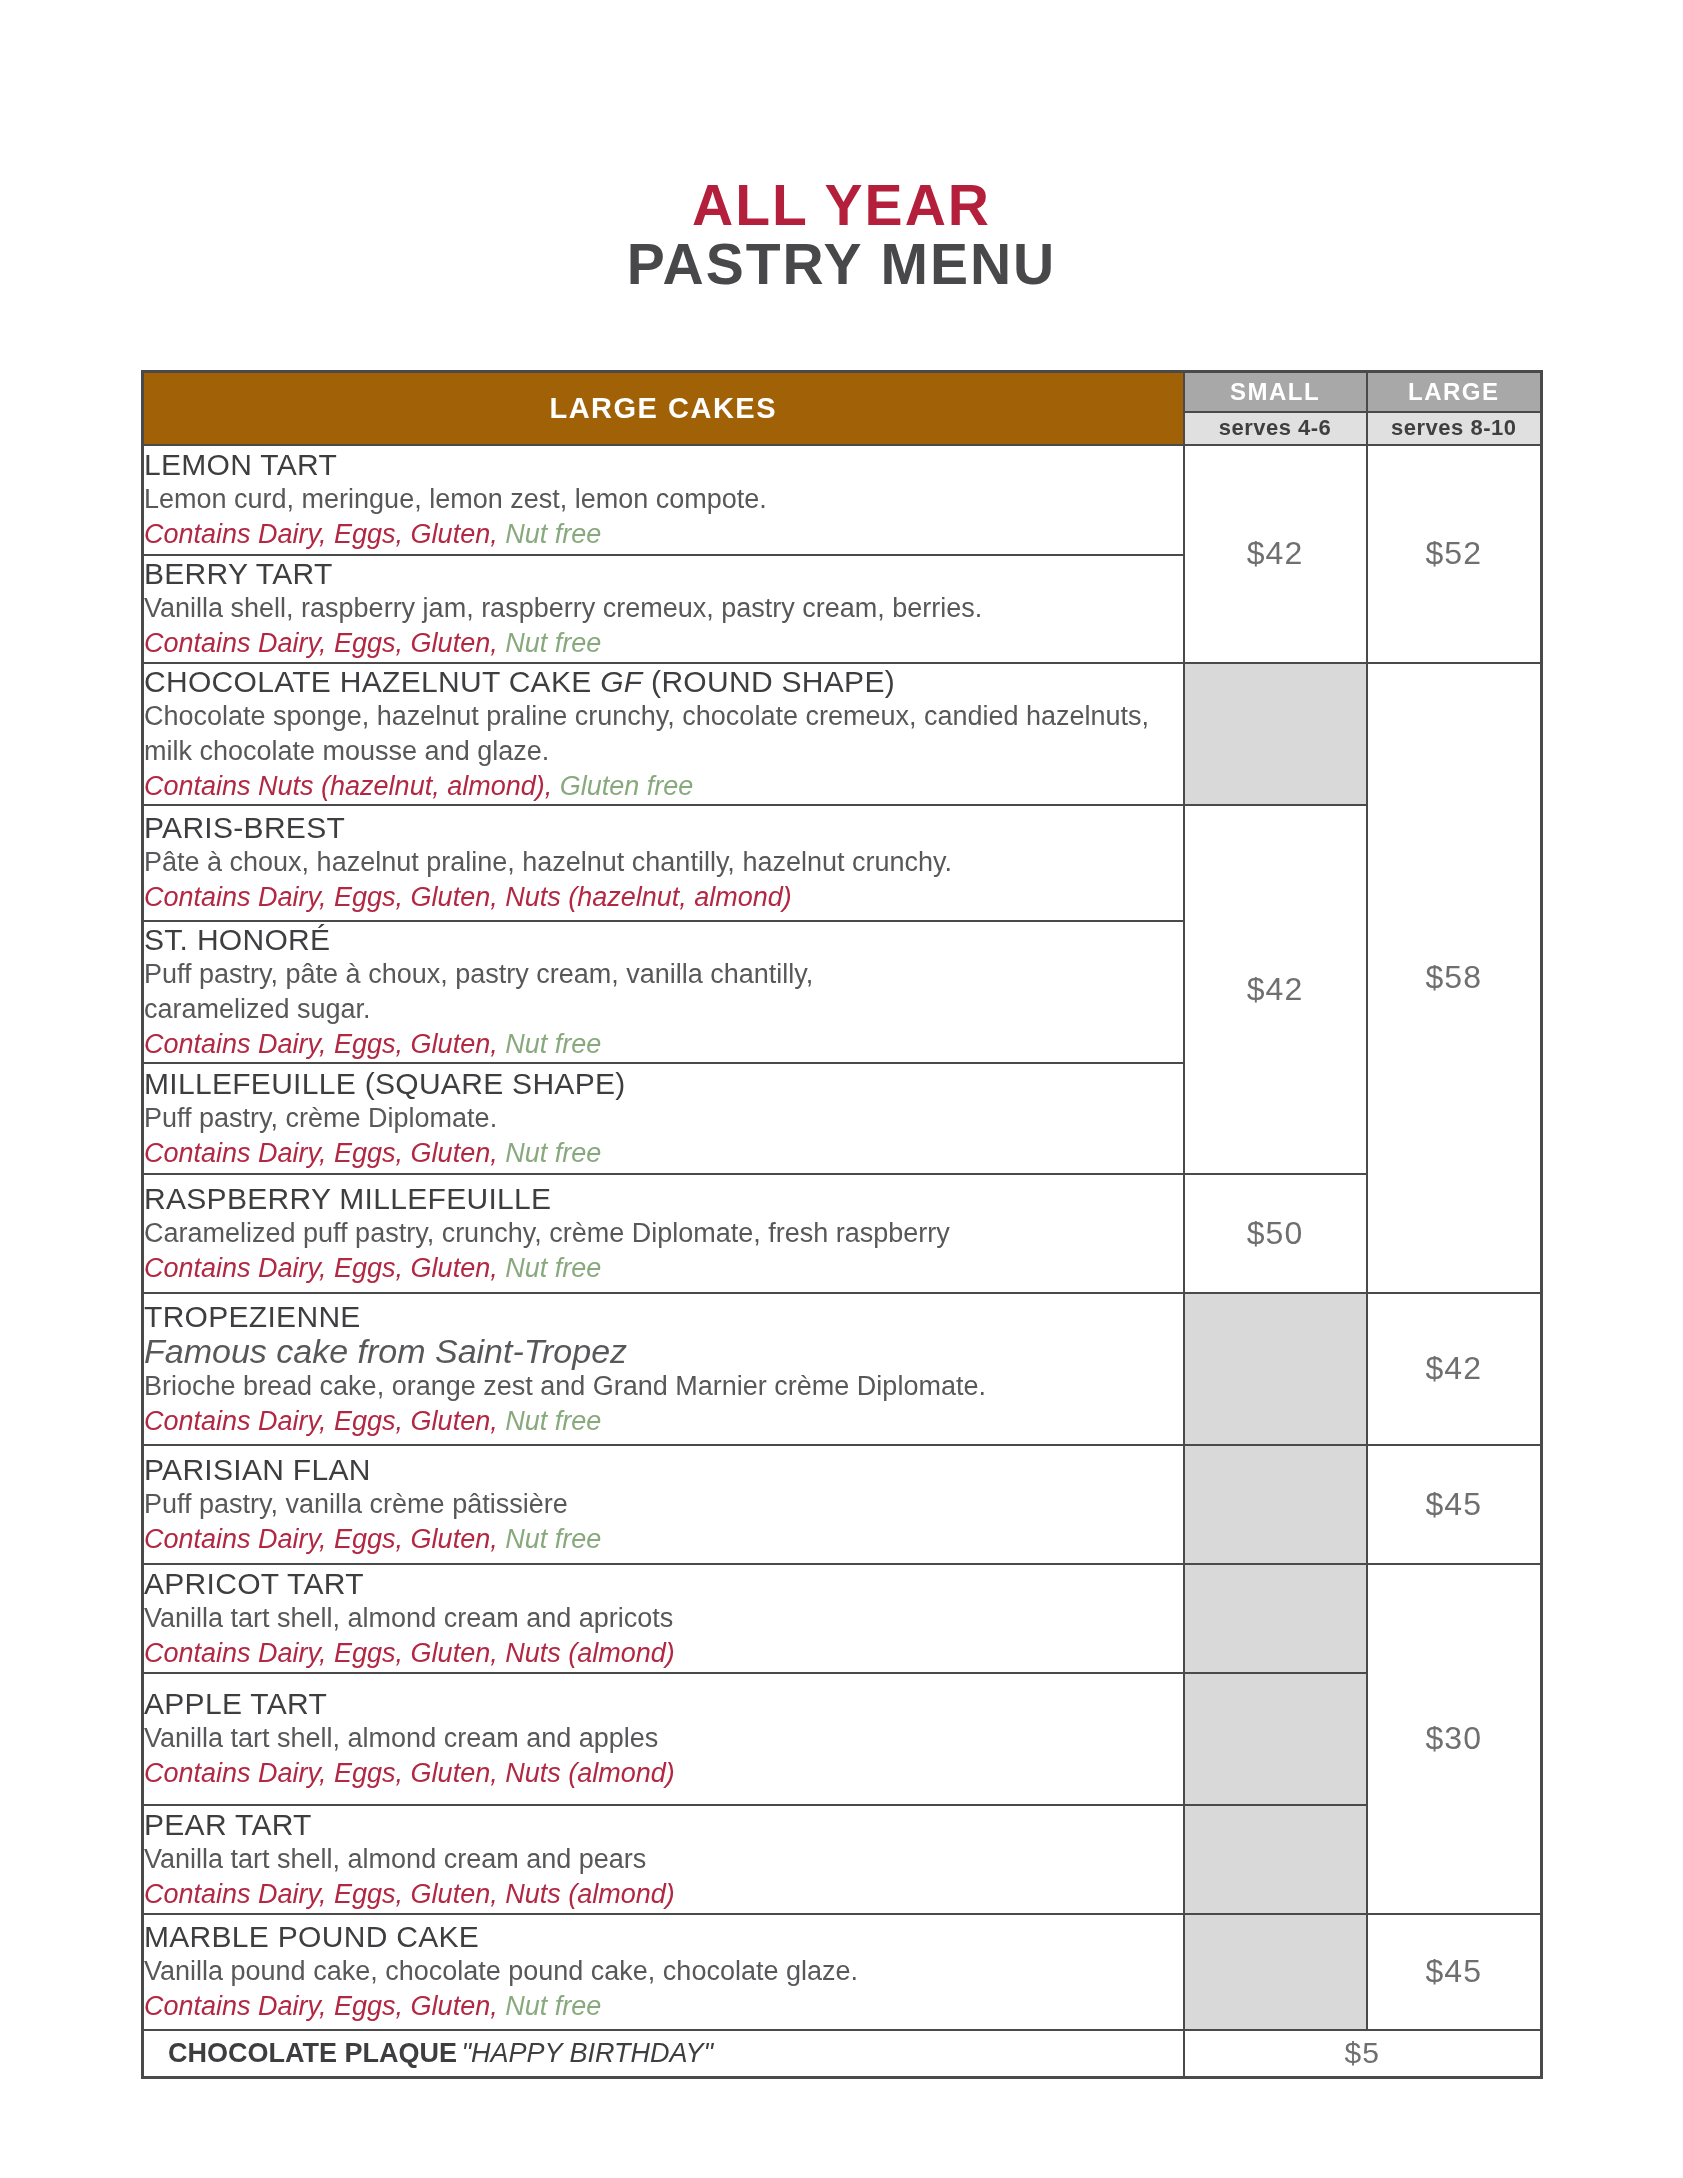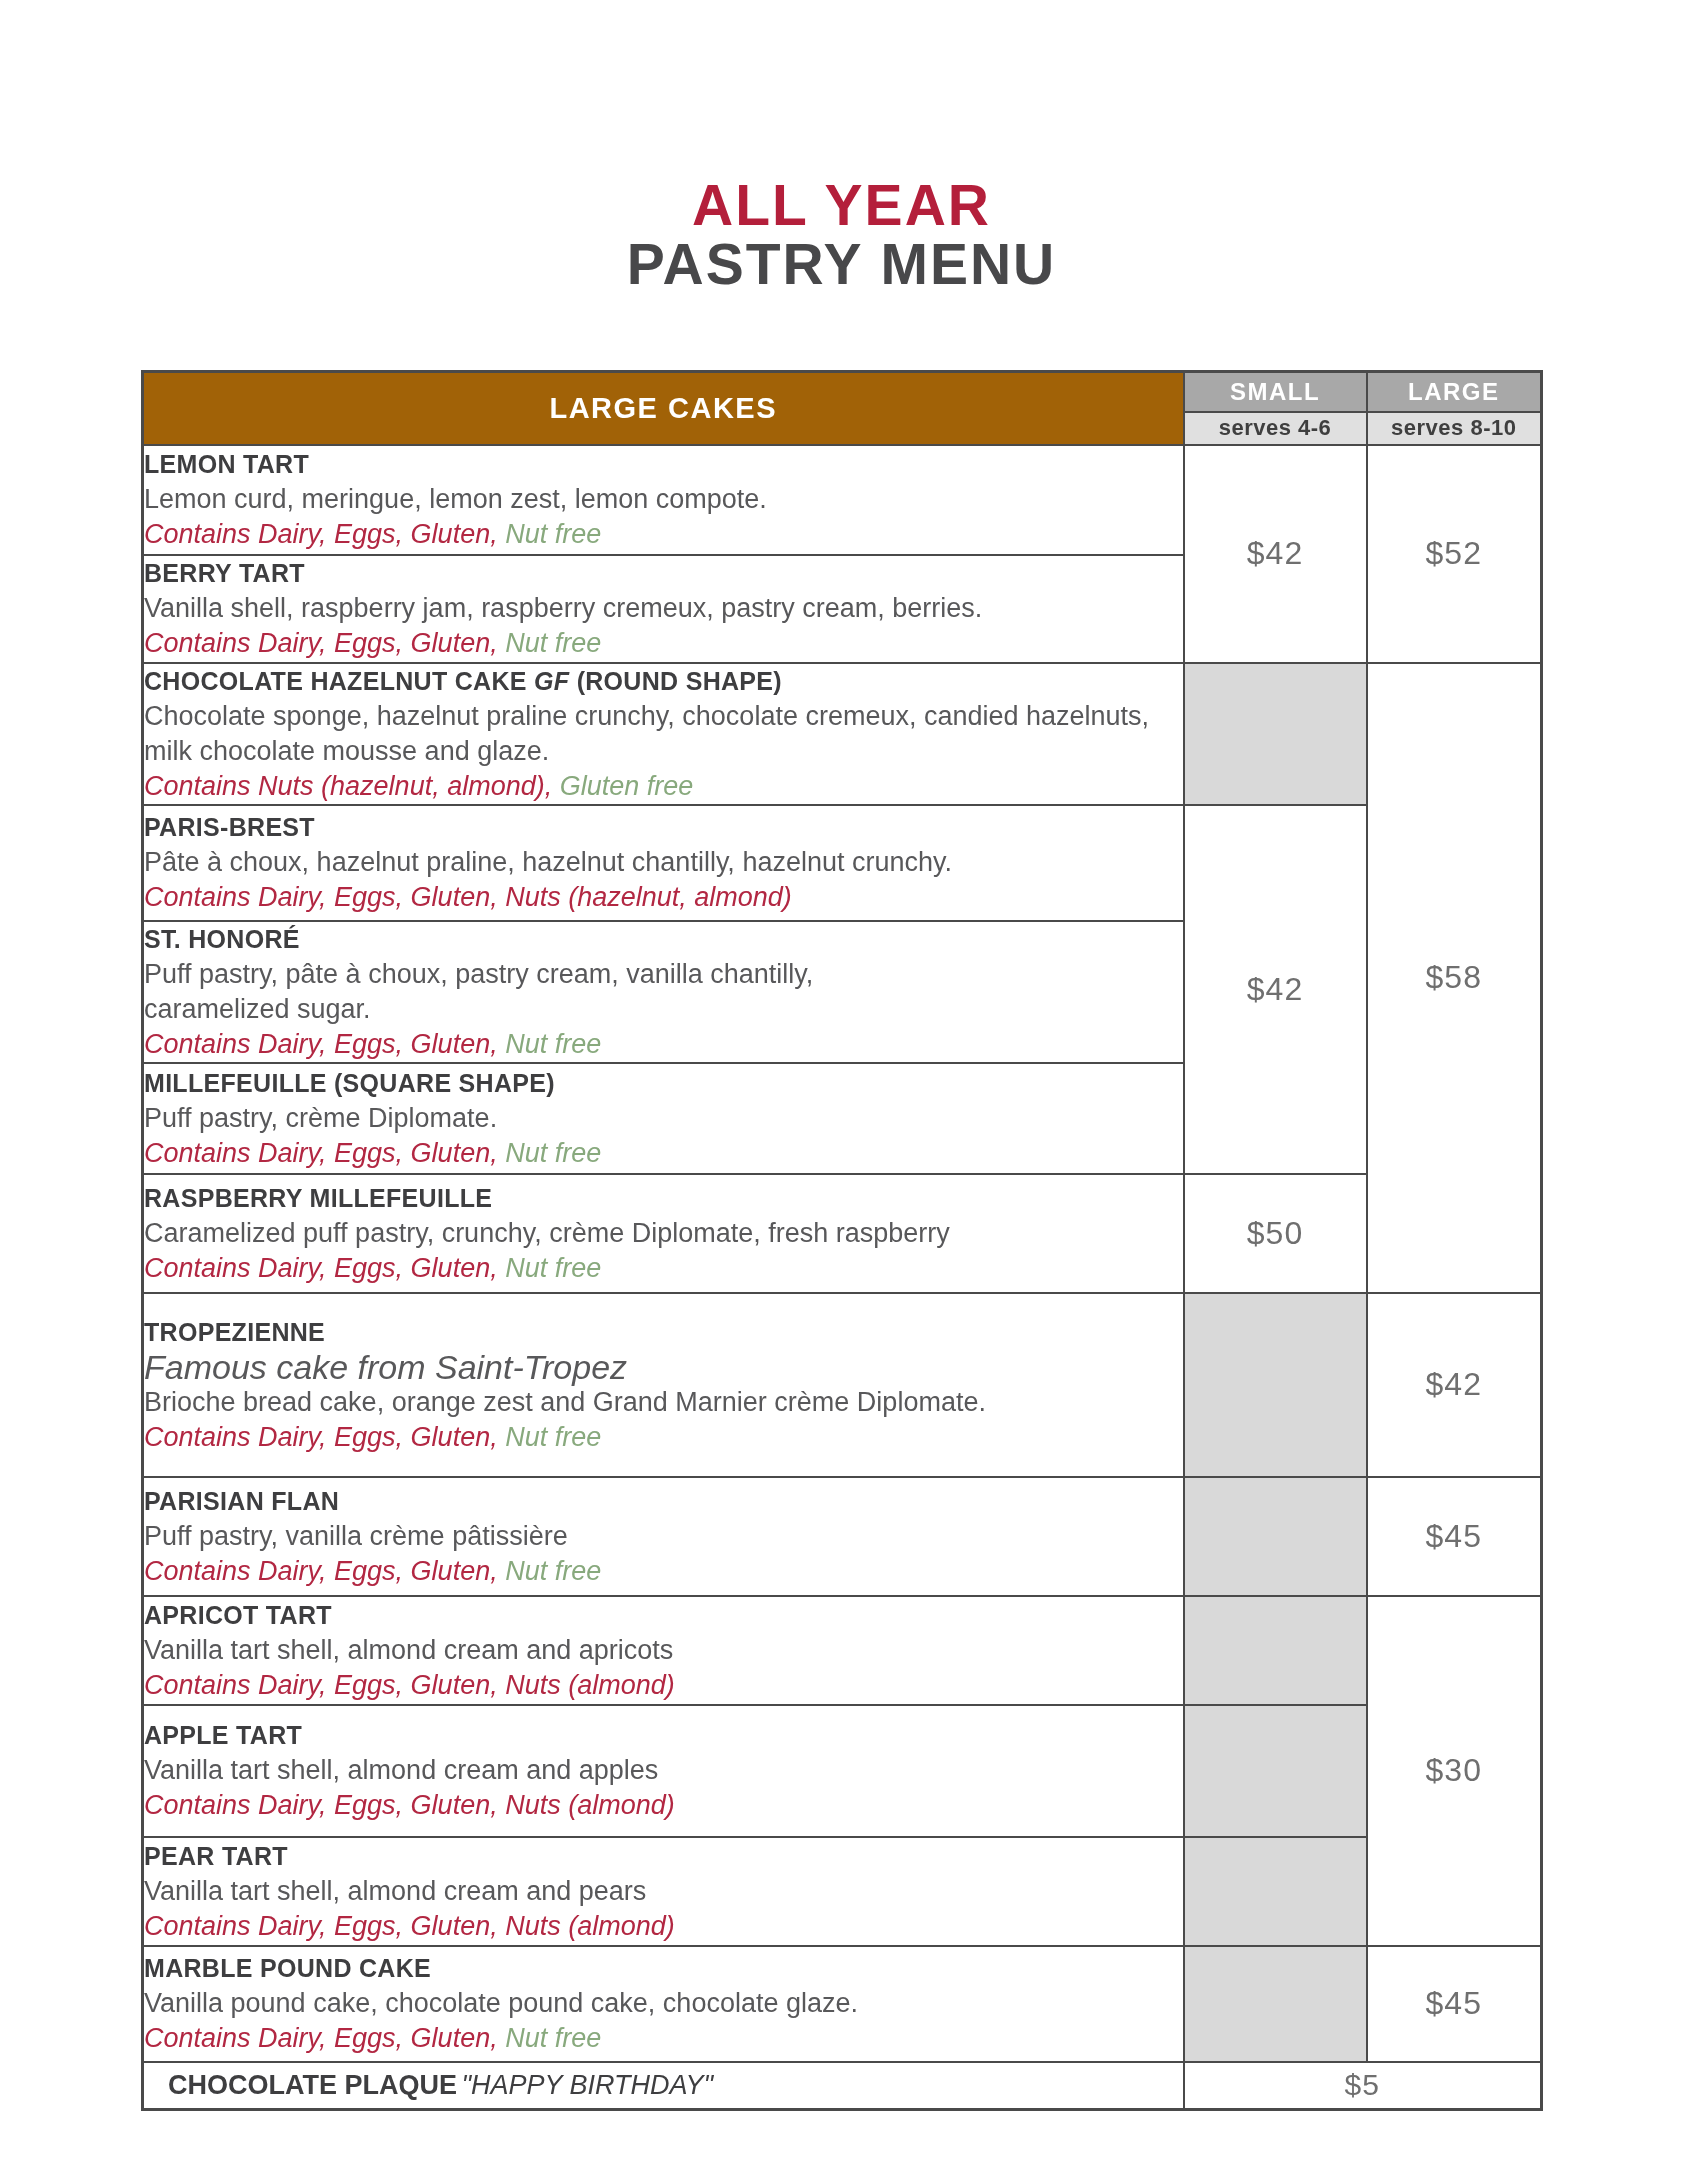--- a/index.html
+++ b/index.html
@@ -53,21 +53,21 @@
     text-align:center;height:31px;
   }
 
   
   .desc-cell{
     vertical-align:top;
     padding:4px 14px 6px 9px;
     line-height:35px;
   }
   .item-name{
-    font-size:25px;font-weight:bold;color:#3E3E40;letter-spacing:0.3px;
+    font-size:30px;font-weight:normal;color:#3E3E40;letter-spacing:0.3px;
   }
   .item-name .gf{font-style:italic;}
   .item-sub{
     font-size:34px;font-style:italic;color:#58585A;
   }
   .item-desc{
     font-size:27px;color:#58585A;white-space:pre-line;
   }
   .item-allergens{font-size:27px;font-style:italic;}
   .item-allergens .red{color:#B22742;}
@@ -173,21 +173,21 @@
 
       <tr style="height:119px;">
         <td class="desc-cell">
           <div class="item-name"><span>RASPBERRY MILLEFEUILLE</span></div>
           <div class="item-desc">Caramelized puff pastry, crunchy, crème Diplomate, fresh raspberry</div>
           <div class="item-allergens"><span class="red">Contains Dairy, Eggs, Gluten,</span> <span class="green">Nut free</span></div>
         </td>
         <td class="price-cell">$50</td>
       </tr>
 
-      <tr style="height:184px;">
+      <tr style="height:152px;">
         <td class="desc-cell">
           <div class="item-name"><span>TROPEZIENNE</span></div>
           <div class="item-sub">Famous cake from Saint-Tropez</div>
           <div class="item-desc">Brioche bread cake, orange zest and Grand Marnier crème Diplomate.</div>
           <div class="item-allergens"><span class="red">Contains Dairy, Eggs, Gluten,</span> <span class="green">Nut free</span></div>
         </td>
         <td class="empty-cell"></td>
         <td class="price-cell">$42</td>
       </tr>
 

